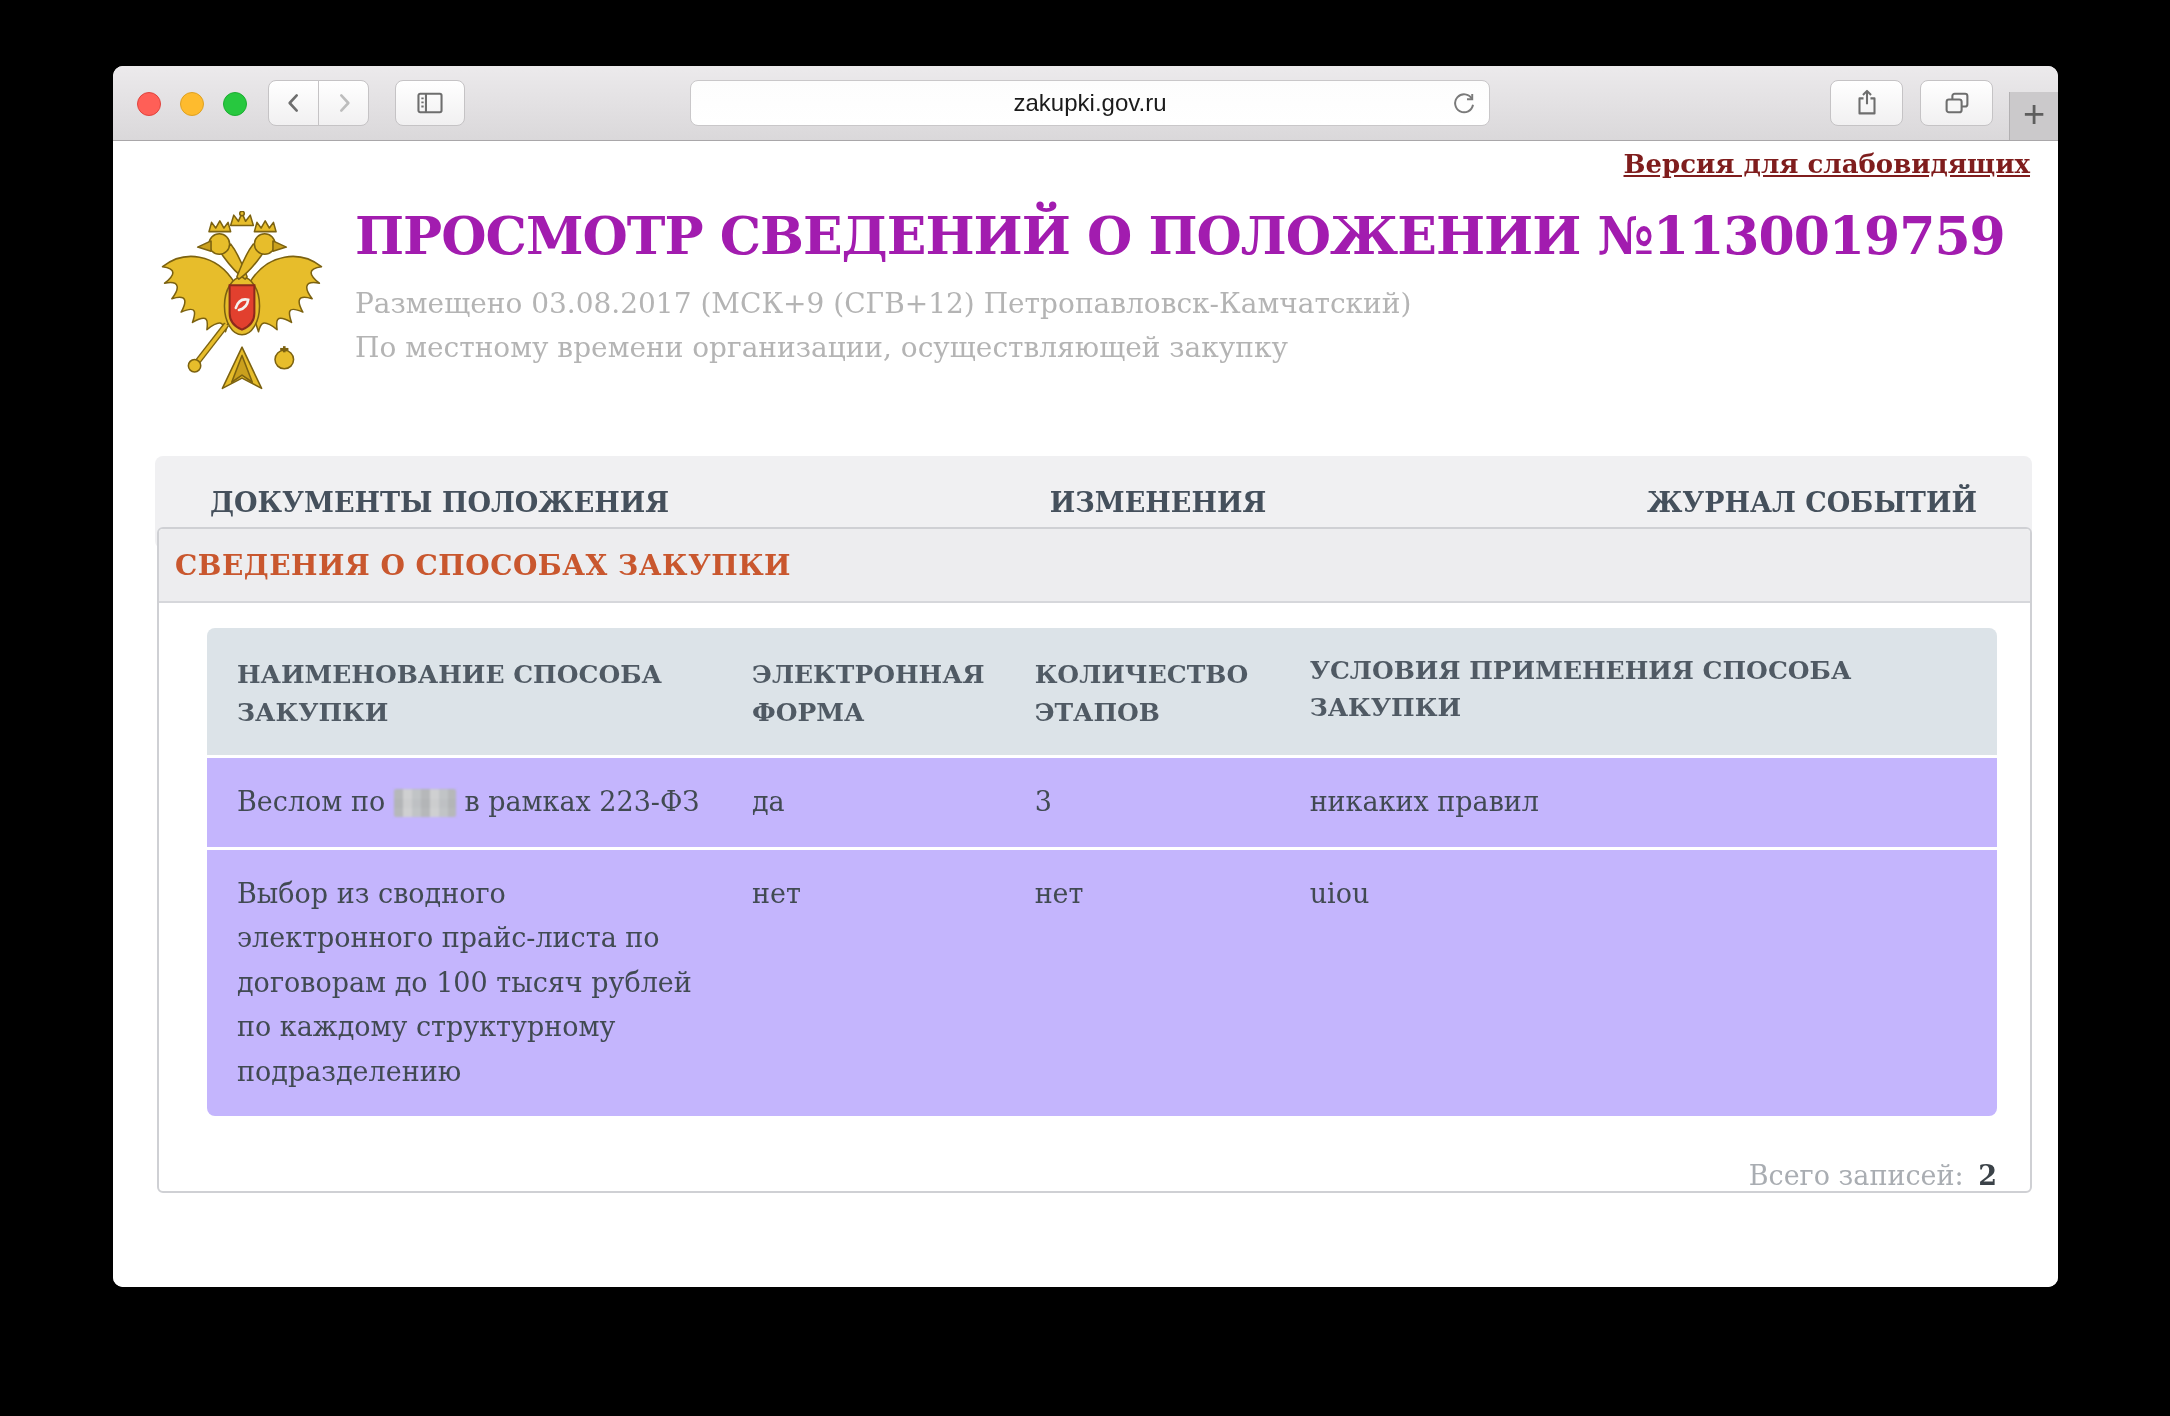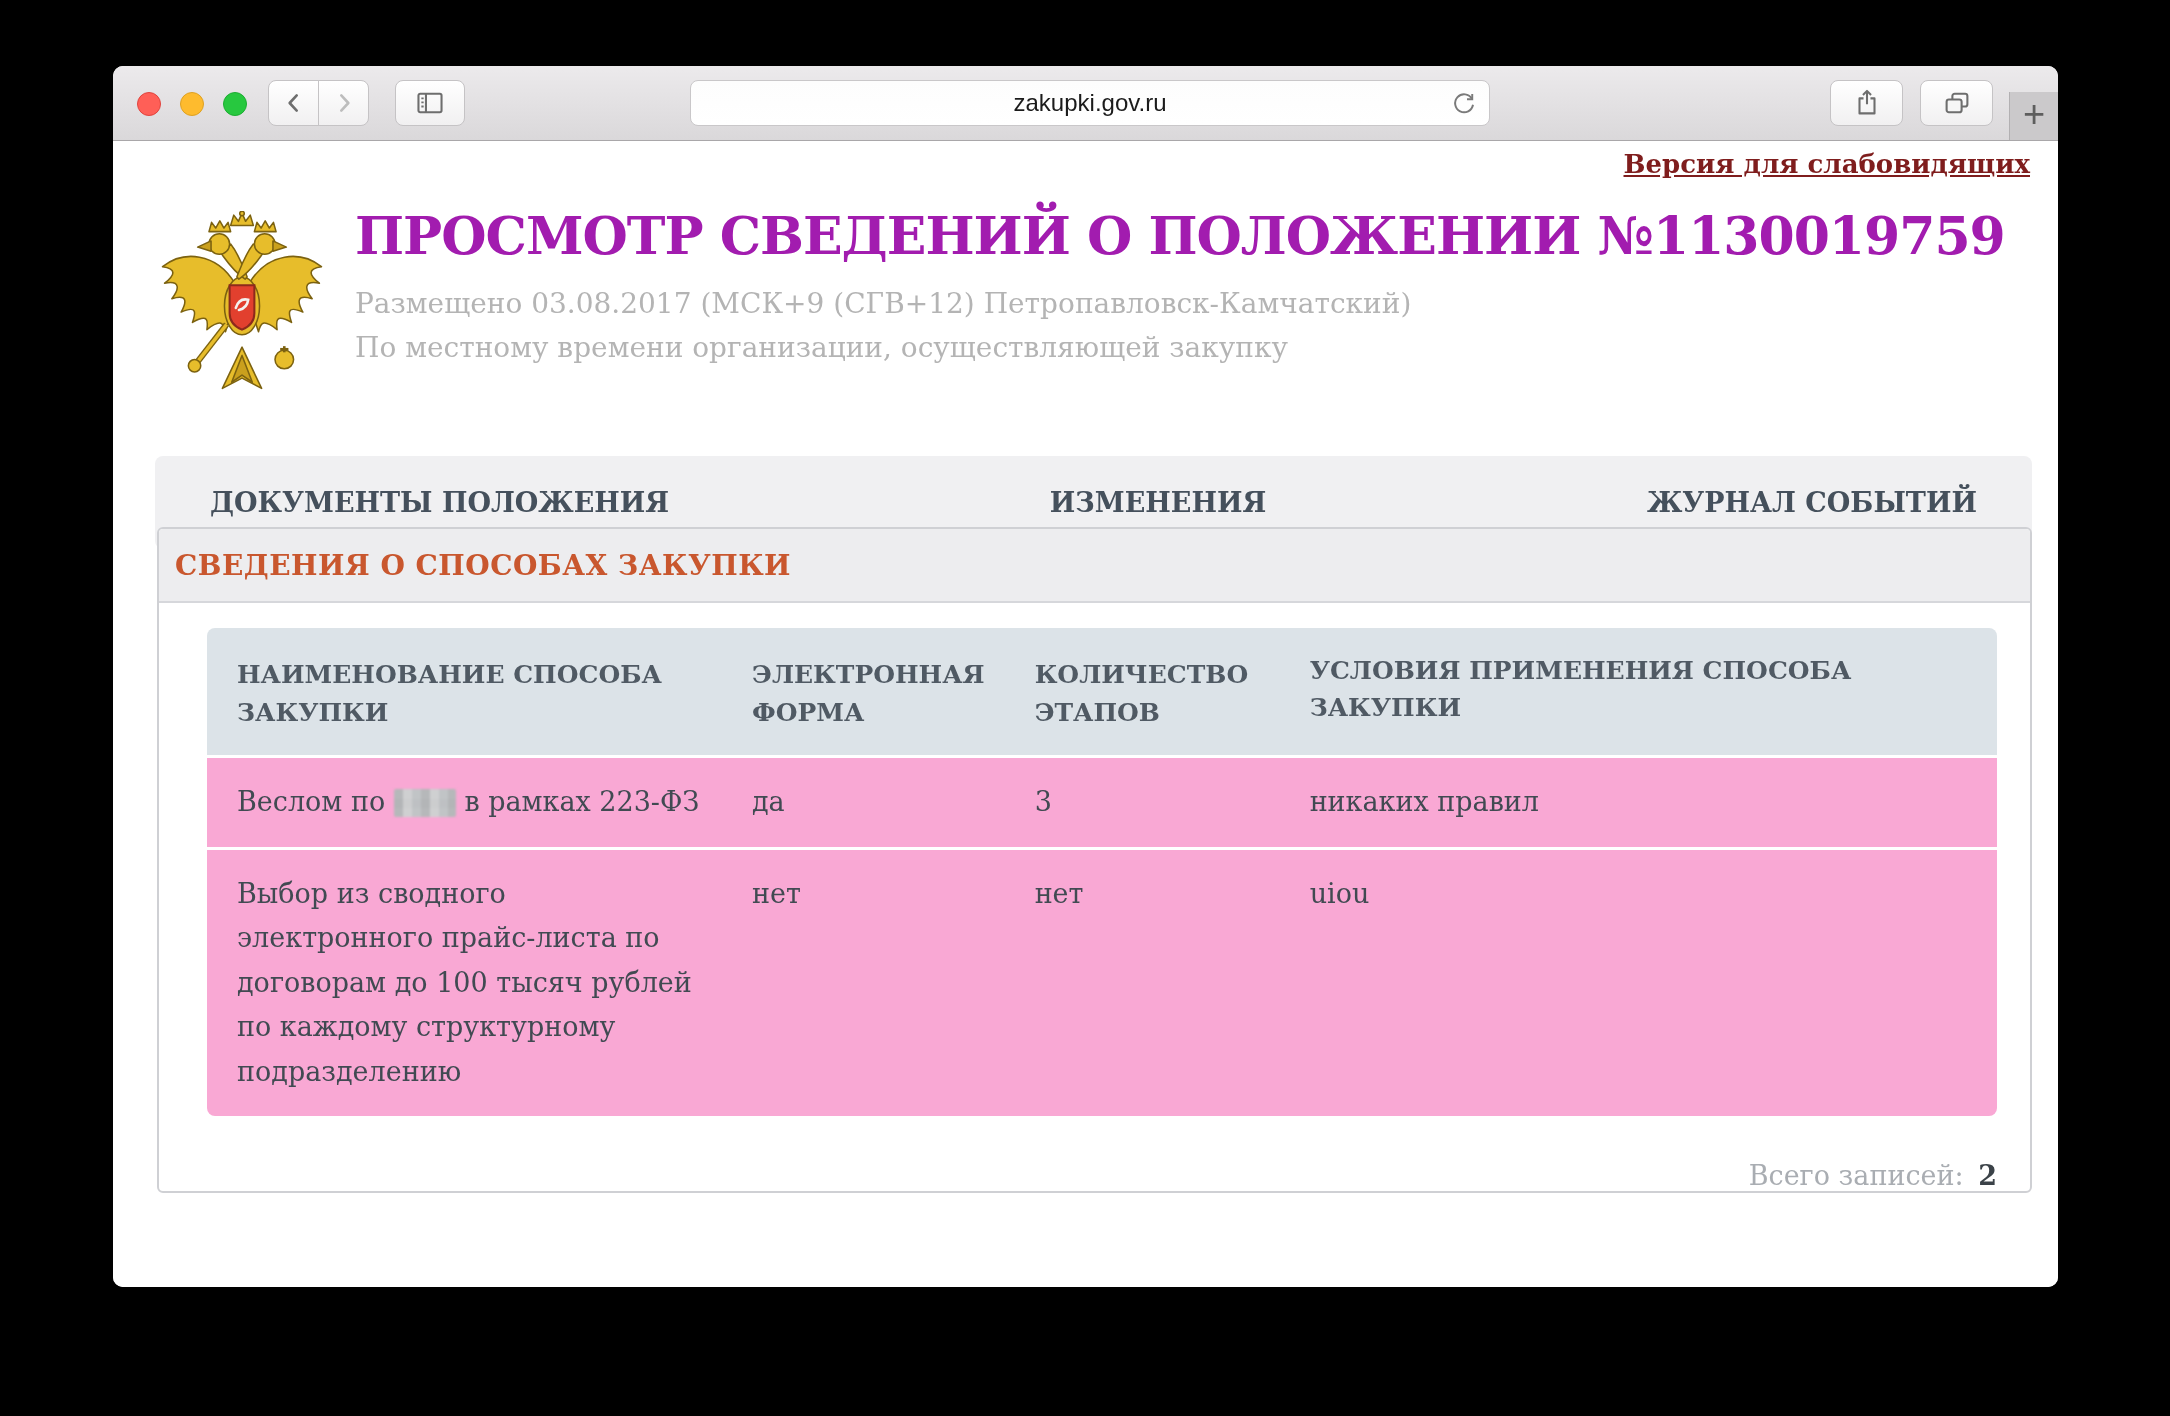--- a/index.html
+++ b/index.html
@@ -47,21 +47,21 @@
   .panel{position:absolute;left:44px;top:386px;width:1875px;box-sizing:border-box;min-height:622px;background:#fff;
          border:2px solid #cfd0d4;border-radius:6px;}
   .panel-head{height:72px;background:#ededef;border-bottom:2px solid #d6d7db;border-radius:4px 4px 0 0;
               display:flex;align-items:center;padding-left:16px;}
   .panel-title{font-size:28px;font-weight:bold;color:#c9572e;letter-spacing:.5px;}
   .table-wrap{margin:25px 33px 0 48px;border-radius:8px;overflow:hidden;}
   table{width:100%;border-collapse:separate;border-spacing:0;}
   th{background:#dce3e8;color:#505a64;font-size:25px;font-weight:bold;text-align:left;
      padding:28px 20px 24px 30px;line-height:1.5;vertical-align:top;}
   th.mid{vertical-align:middle;padding-top:5px;padding-bottom:10px;}
-  td{background:#f9a8d4;color:#414a52;font-size:27px;padding:22px 20px 22px 30px;line-height:1.65;
+  td{background:#c4b5fd;color:#414a52;font-size:27px;padding:22px 20px 22px 30px;line-height:1.65;
      vertical-align:top;border-top:3px solid #ffffff;}
   .col1{width:465px;} .col2{width:220px;} .col3{width:225px;}
   .redacted{display:inline-block;width:62px;height:28px;vertical-align:-6px;border-radius:2px;
             background-image:
               repeating-linear-gradient(90deg, rgba(176,178,180,.85) 0 9px, rgba(206,207,208,.85) 9px 18px, rgba(189,192,195,.85) 18px 27px),
               repeating-linear-gradient(0deg, #d9dadb 0 9px, #c3c5c7 9px 18px);
             filter:blur(1px);}
   .total{margin:44px 33px 0 0;text-align:right;font-size:27px;color:#a9adb2;}
   .total b{color:#3b4248;font-weight:bold;margin-left:6px;}
   svg{display:block;}

